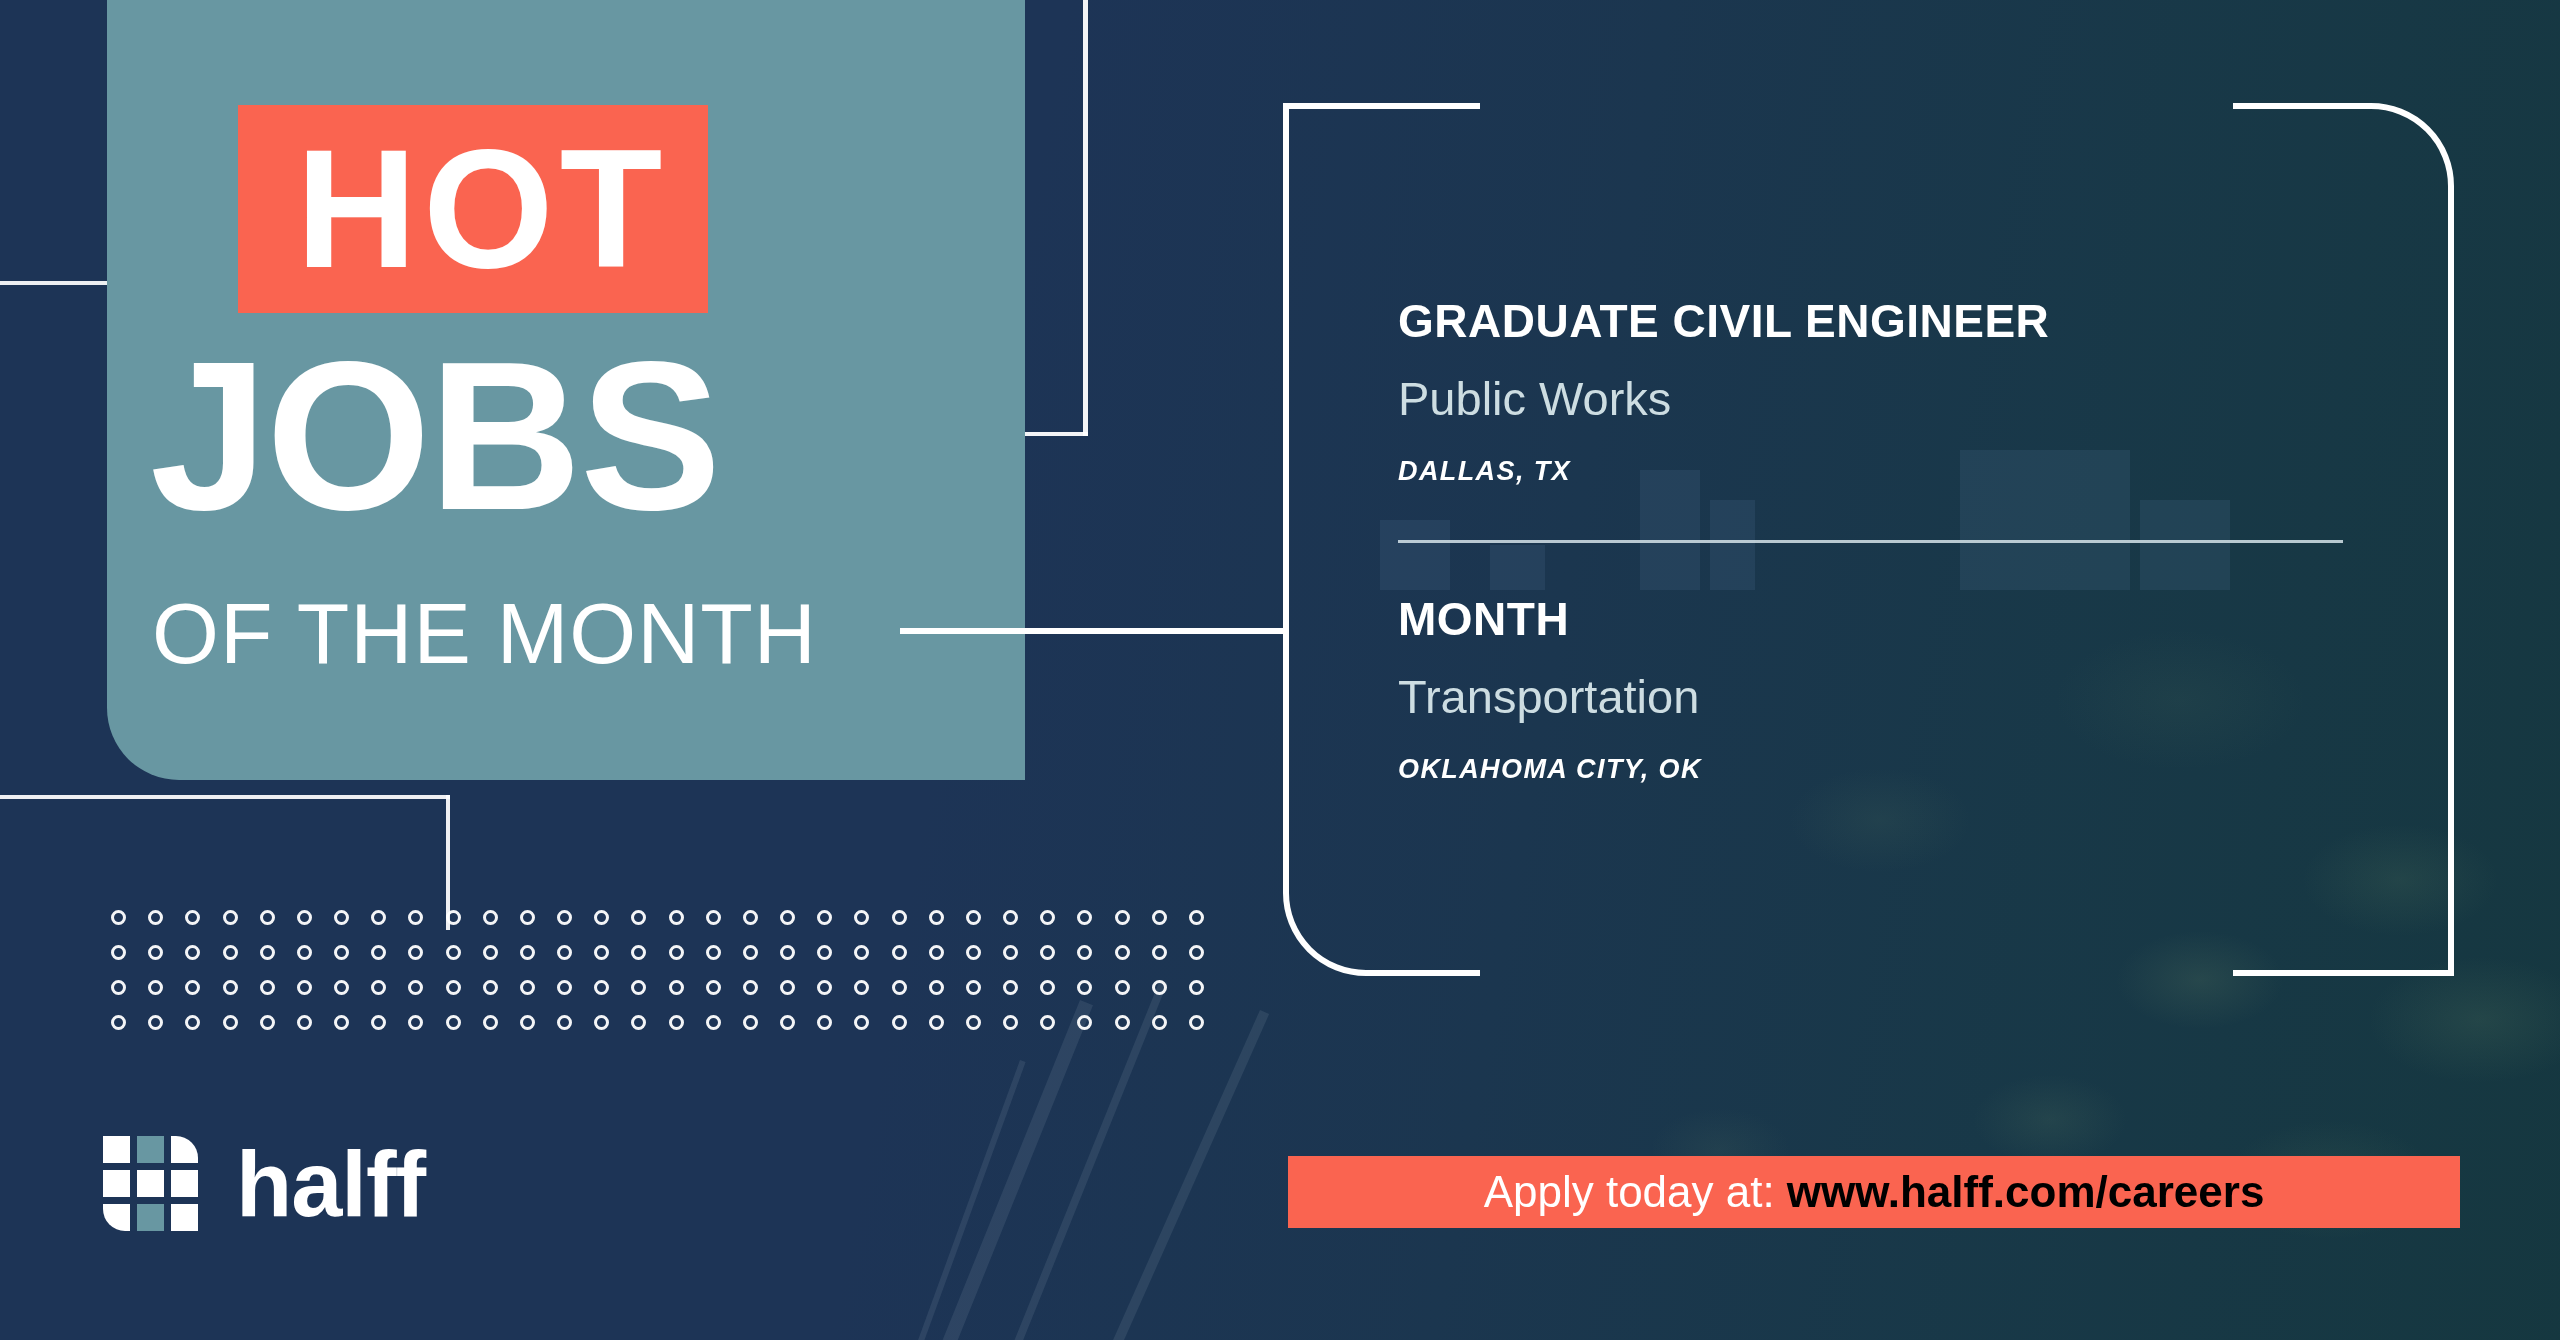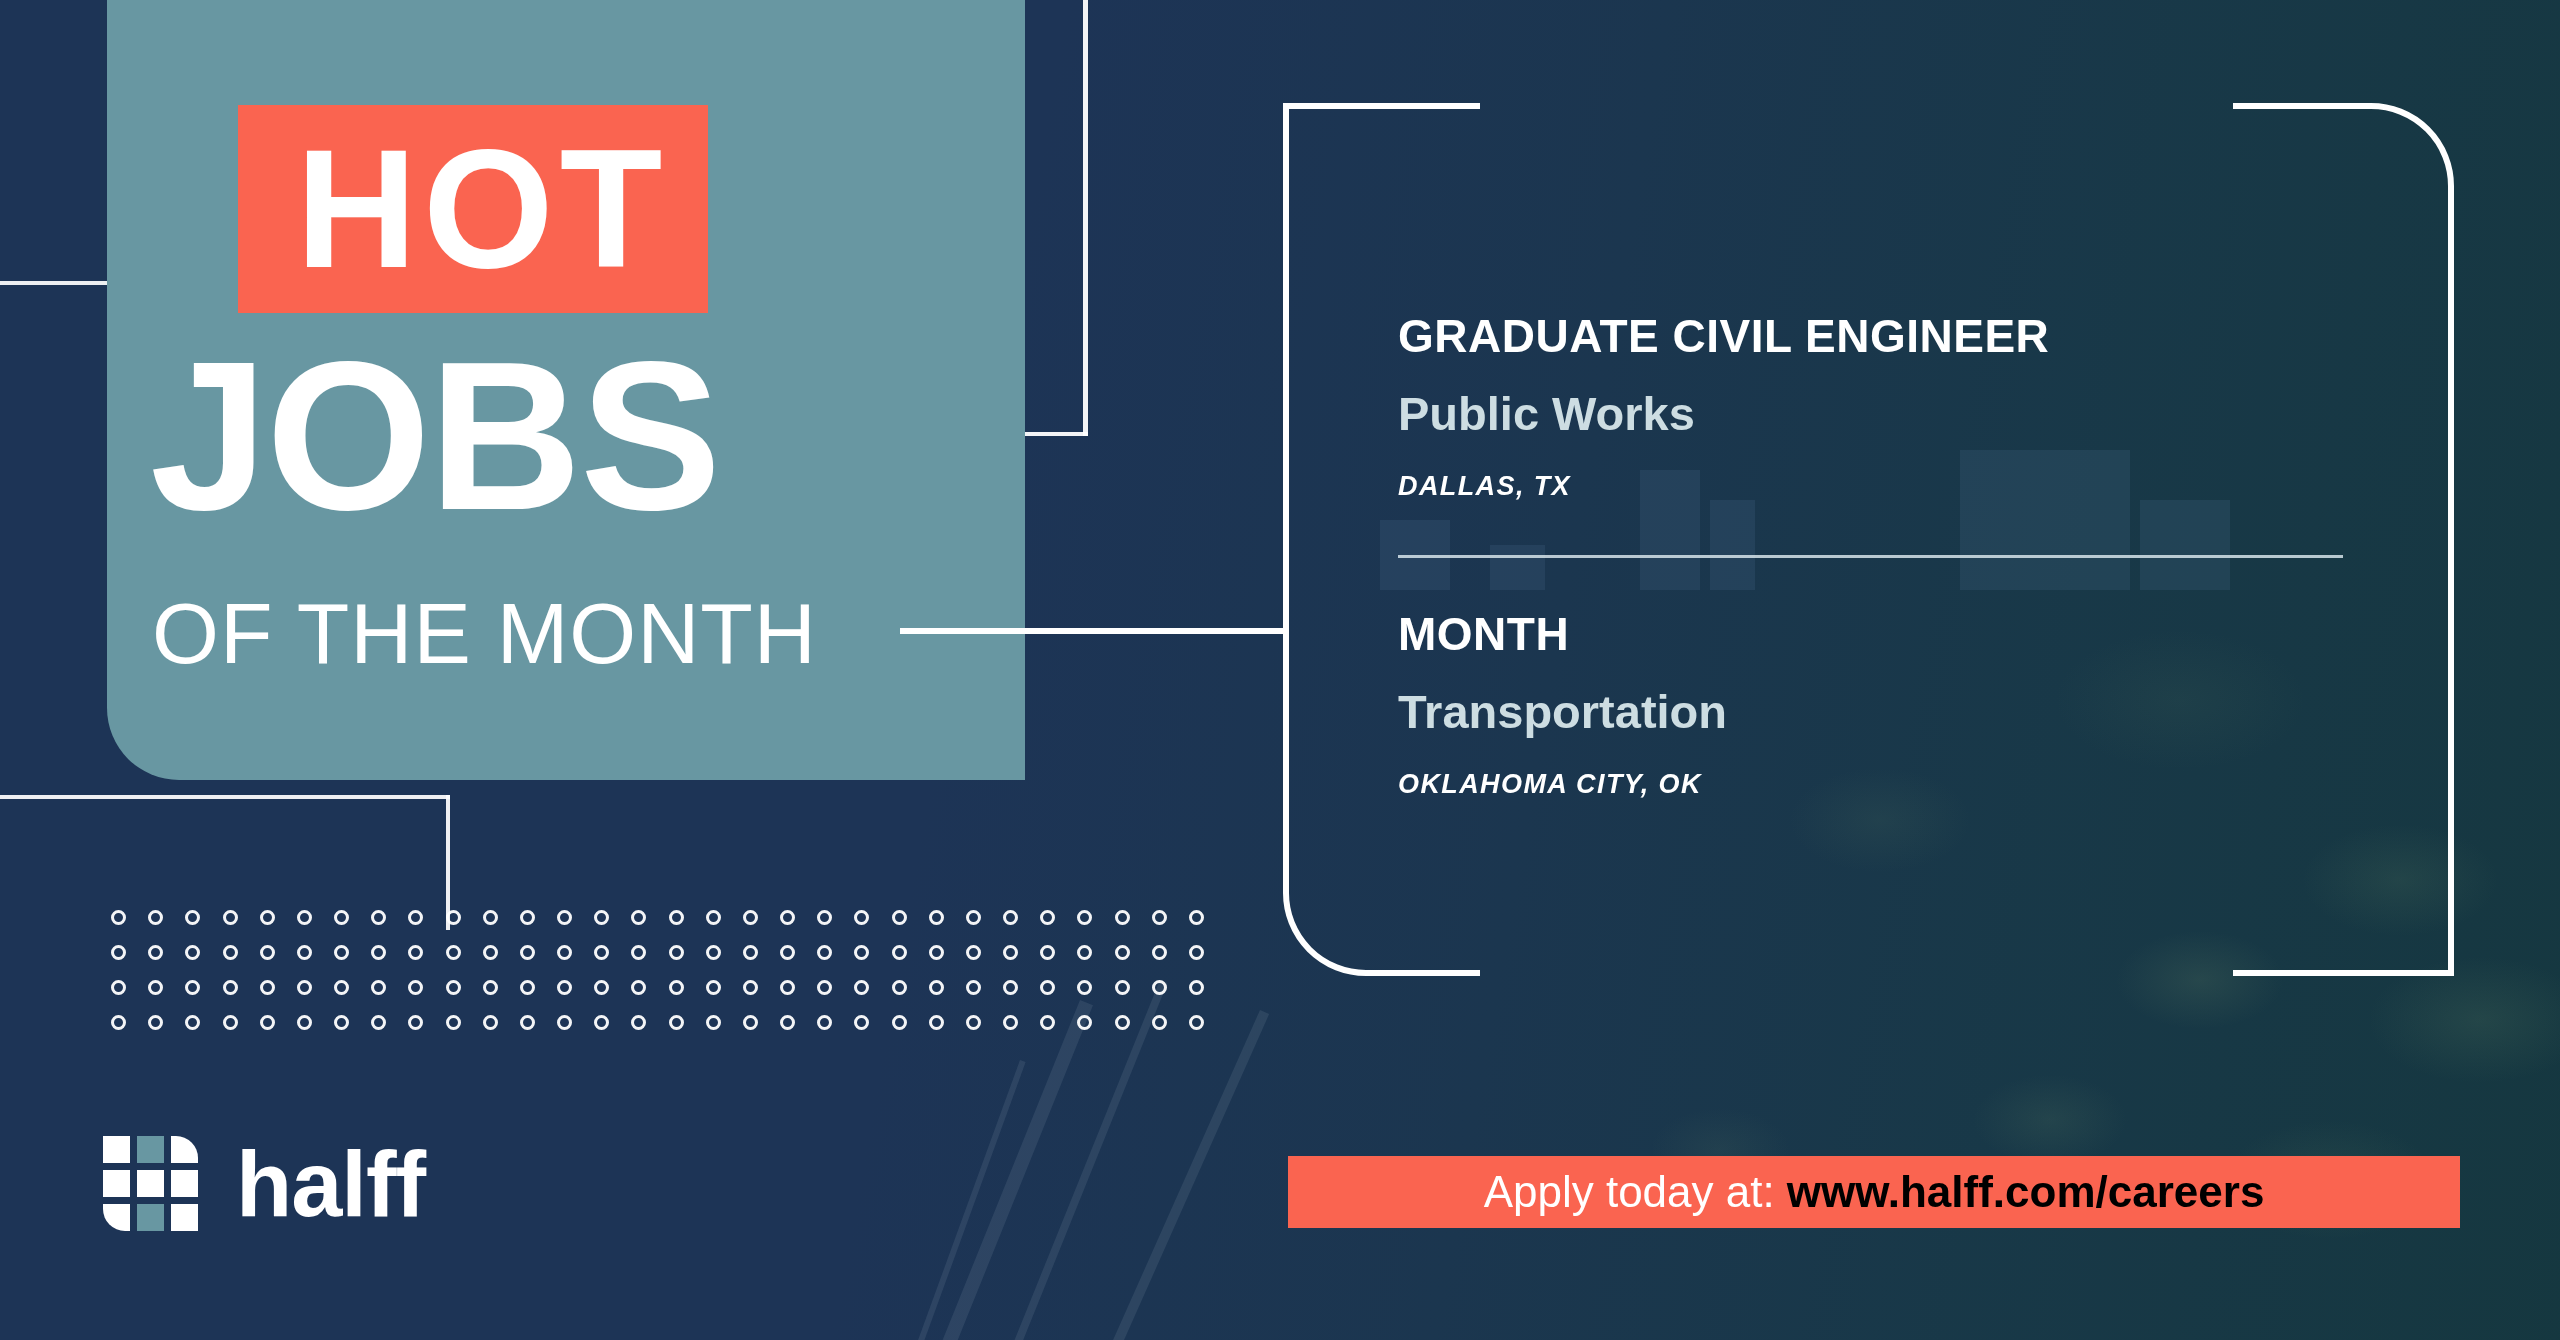--- a/index.html
+++ b/index.html
@@ -138,36 +138,36 @@
     position:absolute;
     left:1281px; top:103px;
     width:1175px; height:982px;
     pointer-events:none;
   }
   .bracket svg { display:block; }
 
   
   .jobs-list {
     position:absolute;
-    left:1398px; top:310px;
+    left:1398px; top:295px;
     width:1000px;
   }
   .job { margin-bottom:0; }
   .job-title {
     color:#ffffff;
     font-size:46px;
     font-weight:bold;
     letter-spacing:.5px;
     line-height:1.15;
     font-family:"Liberation Sans", sans-serif;
   }
   .job-dept {
     color:#cddde2;
     font-size:47px;
-    font-weight:bold;
+    font-weight:normal;
     line-height:1.15;
     margin-top:24px;
     font-family:"Liberation Sans", sans-serif;
   }
   .job-loc {
     color:#ffffff;
     font-size:27px;
     font-weight:bold;
     letter-spacing:1.4px;
     margin-top:30px;

